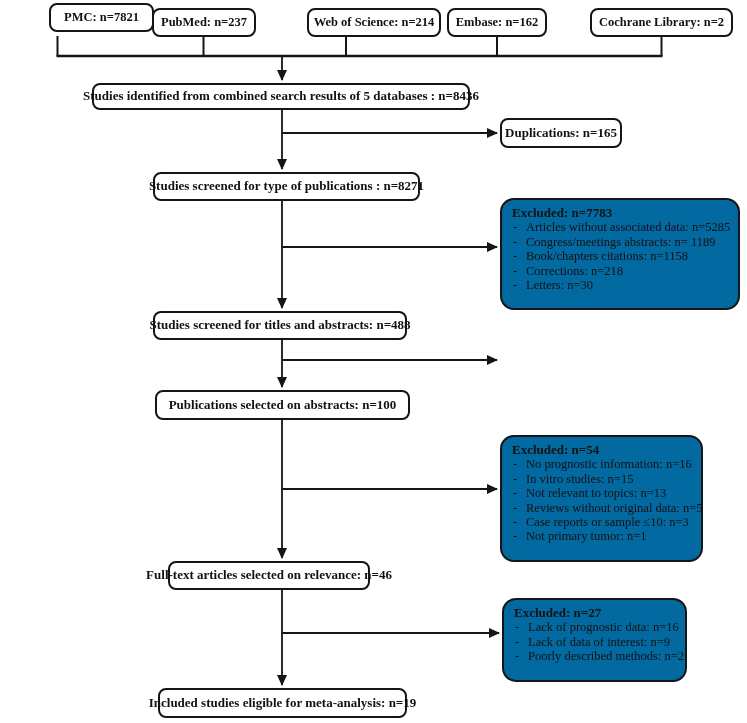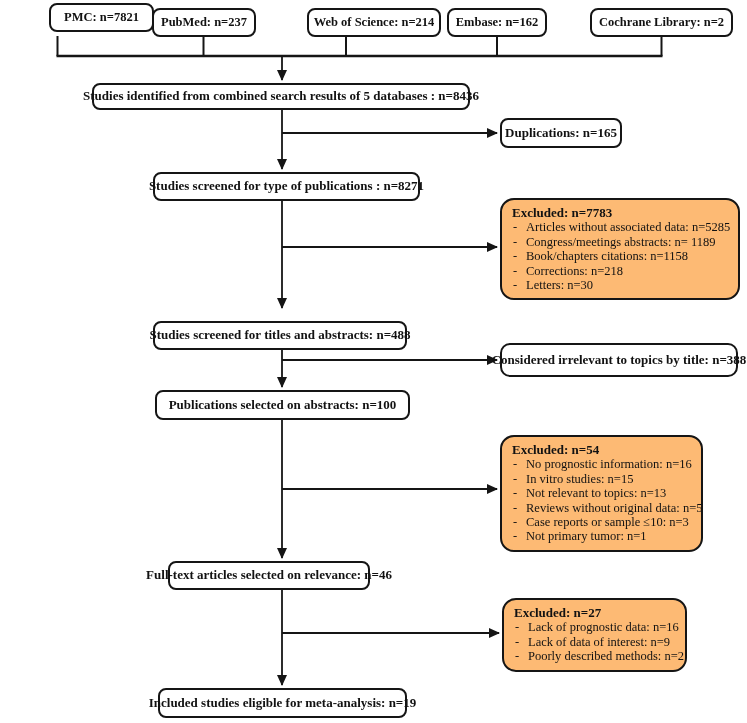--- a/index.html
+++ b/index.html
@@ -43,24 +43,24 @@
   }
   .side-single {
     font-size: 13px;
   }
   .round10 { border-radius: 10px; }
   .side-list {
     position: absolute;
     box-sizing: border-box;
     border: 2px solid #151515;
     border-radius: 14px;
-    background: #fdba74;
+    background: #0369a1;
     font-size: 12.5px;
     line-height: 14.4px;
-    padding: 6px 6px 6px 10px;
+    padding: 6px 6px 16px 10px;
     white-space: nowrap;
   }
   .side-list .title {
     font-weight: 700;
     font-size: 13px;
   }
   .item {
     display: flex;
   }
   .item .dash {
@@ -122,21 +122,21 @@
   <div class="box top-box" style="left:590px; top:8px; width:143px; height:29px;">
     <span>Cochrane Library: n=2</span>
   </div>
 
   <div class="box" style="left:92px; top:83px; width:378px; height:27px;">
     <span>Studies identified from combined search results of 5 databases : n=8436</span>
   </div>
   <div class="box" style="left:153px; top:172px; width:267px; height:29px;">
     <span>Studies screened for type of publications : n=8271</span>
   </div>
-  <div class="box" style="left:153px; top:311px; width:254px; height:29px;margin-top:10px;">
+  <div class="box" style="left:153px; top:311px; width:254px; height:29px;">
     <span>Studies screened for titles and abstracts: n=488</span>
   </div>
   <div class="box" style="left:155px; top:390px; width:255px; height:30px;">
     <span>Publications selected on abstracts: n=100</span>
   </div>
   <div class="box" style="left:168px; top:561px; width:202px; height:29px;">
     <span>Full-text articles selected on relevance: n=46</span>
   </div>
   <div class="box" style="left:158px; top:688px; width:249px; height:30px;">
     <span>Included studies eligible for meta-analysis: n=19</span>
@@ -163,23 +163,20 @@
     <div class="item">
       <span class="dash">-</span>
       <span>Corrections: n=218</span>
     </div>
     <div class="item">
       <span class="dash">-</span>
       <span>Letters: n=30</span>
     </div>
   </div>
 
-  <div class="box side-single round10" style="left:500px; top:343px; width:238px; height:34px;">
-    <span>Considered irrelevant to topics by title: n=388</span>
-  </div>
 
   <div class="side-list" style="left:500px; top:435px; width:203px;">
     <div class="title">Excluded: n=54</div>
     <div class="item">
       <span class="dash">-</span>
       <span>No prognostic information: n=16</span>
     </div>
     <div class="item">
       <span class="dash">-</span>
       <span>In vitro studies: n=15</span>

